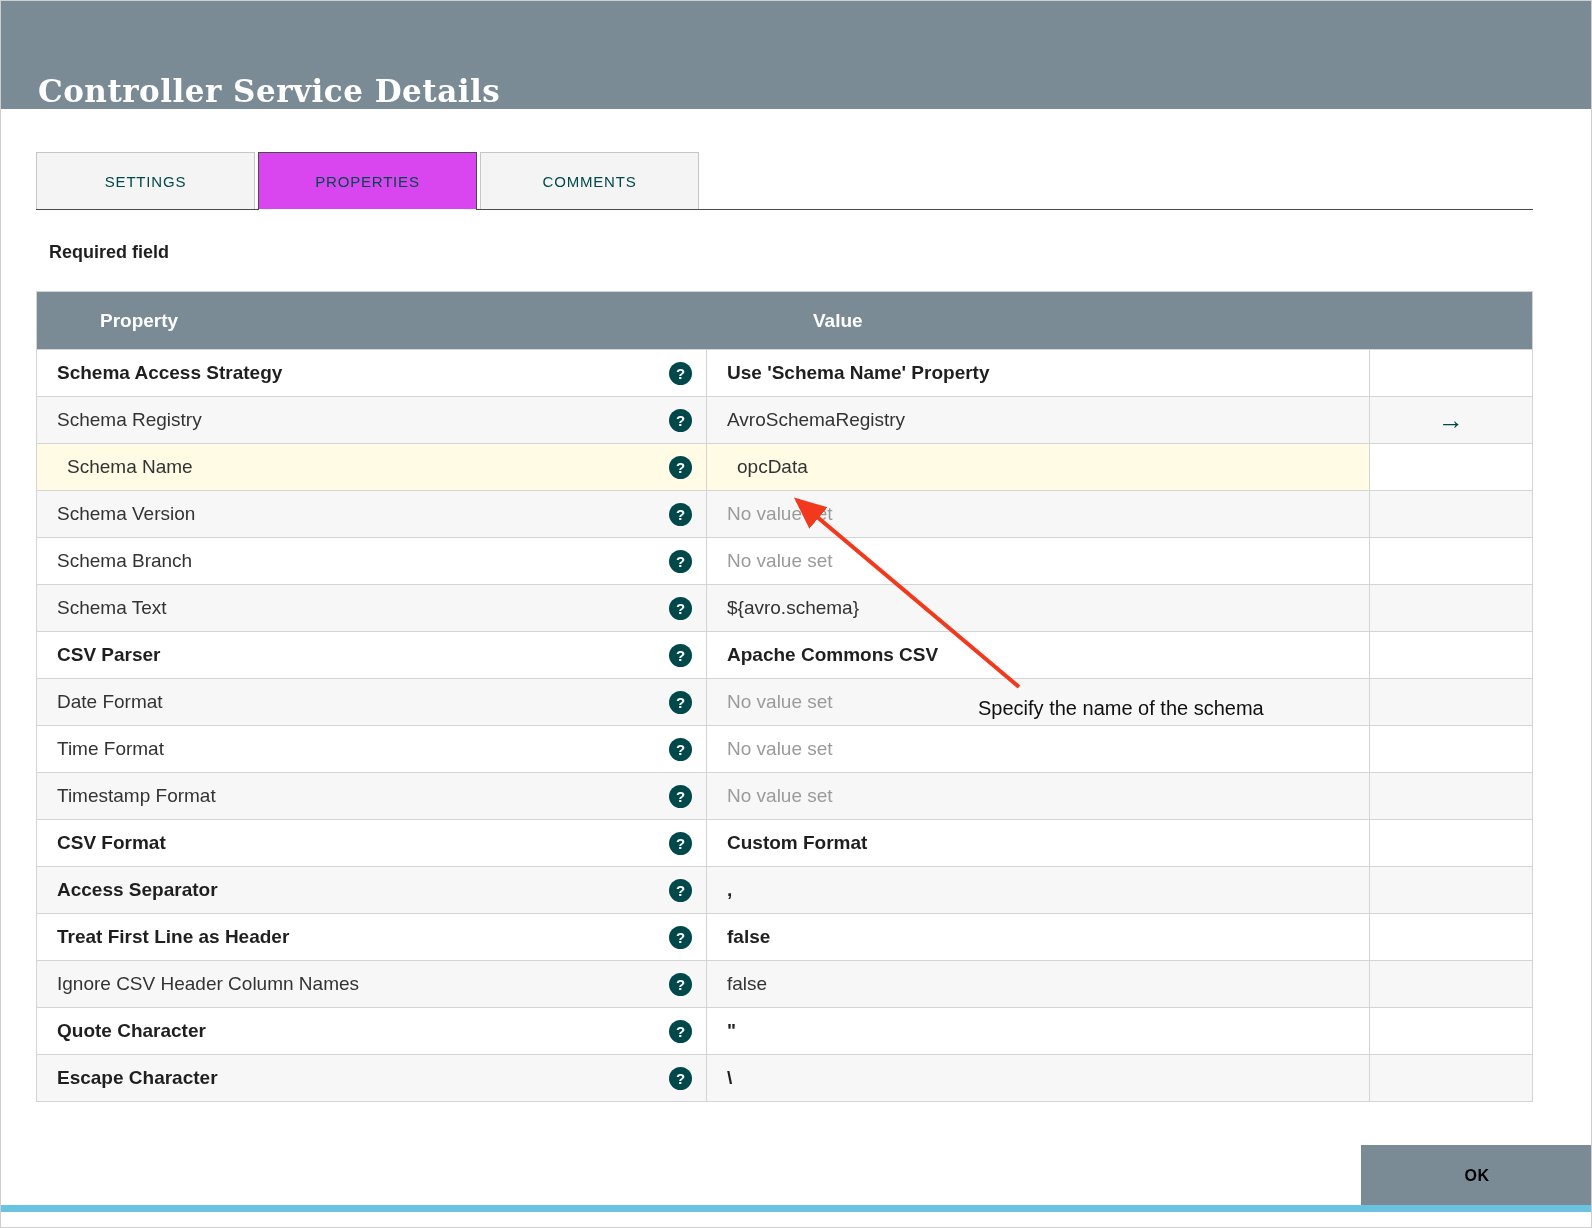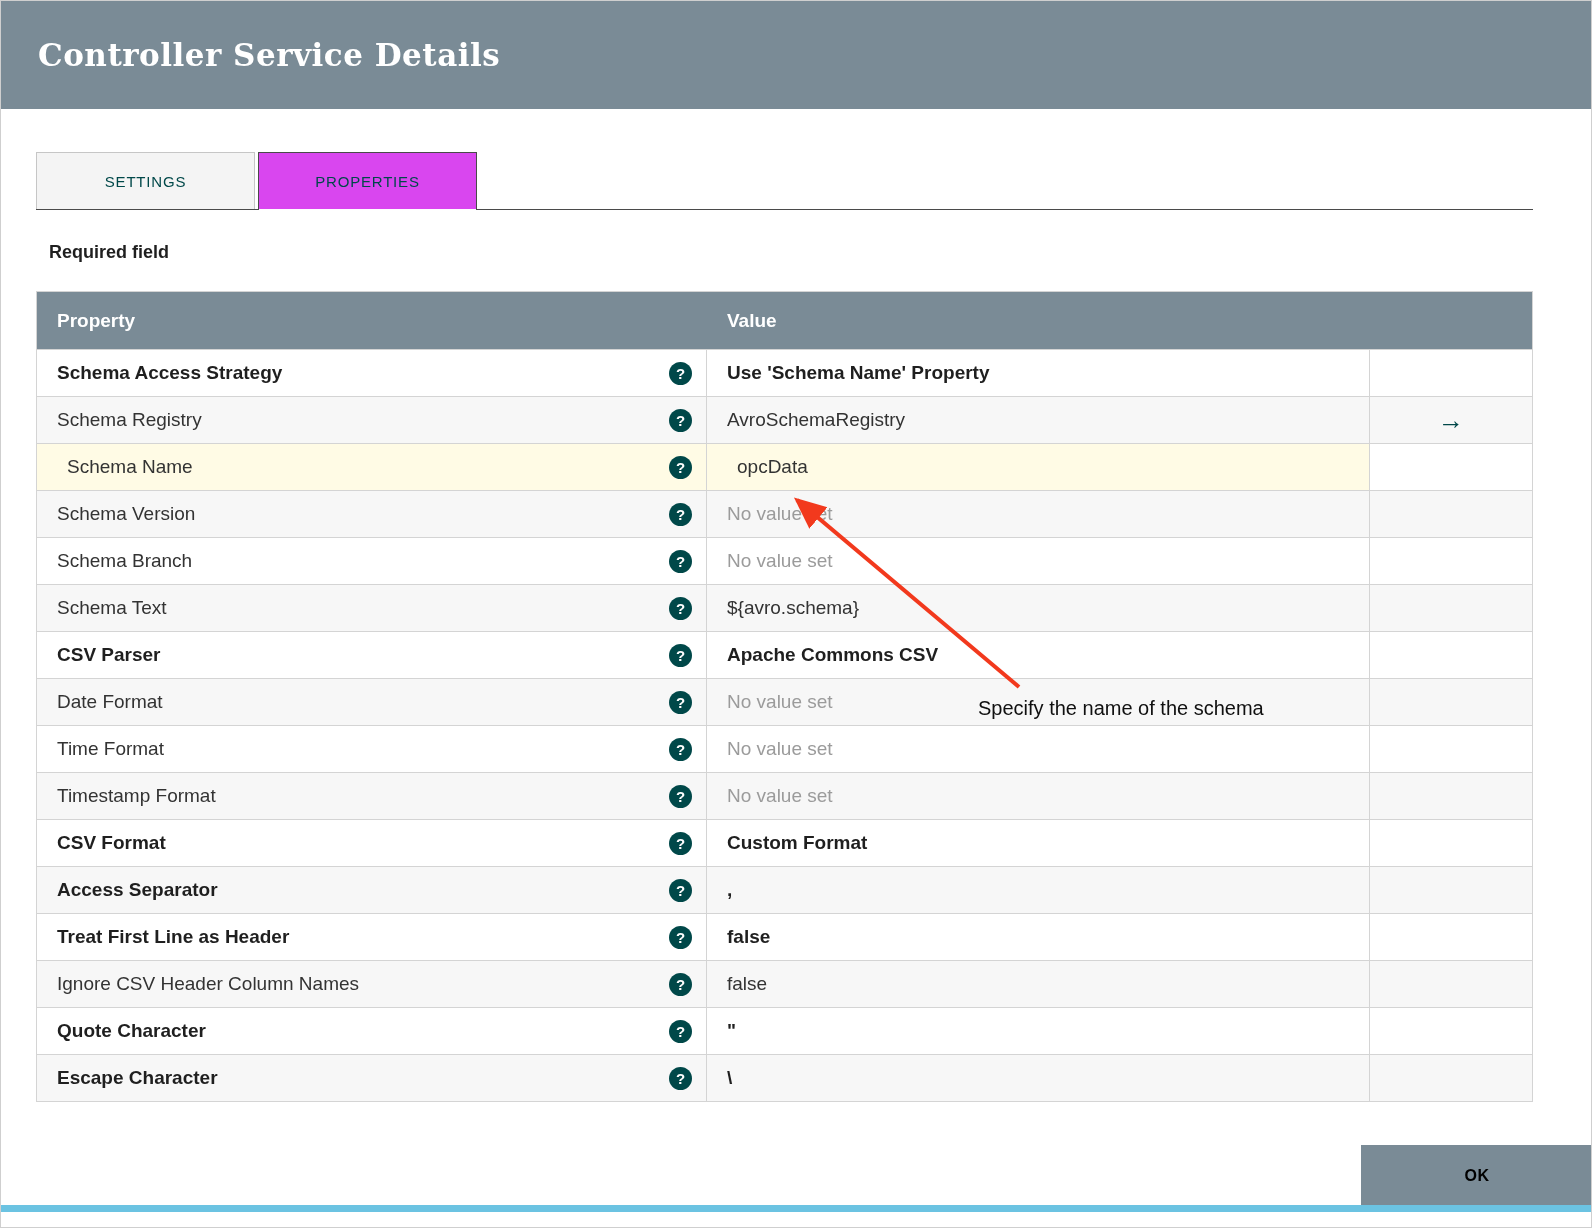--- a/index.html
+++ b/index.html
@@ -2,42 +2,42 @@
 <html style="--header-bg: #7a8b96; --table-header-bg: #7a8b96; --accent: #004849; --highlight-row: #fffbe5; --ok-button-bg: #7a8b96; --bottom-bar: #6bc3e2;"><head>
 <meta charset="utf-8">
 <style>
   * { margin:0; padding:0; box-sizing:border-box; }
   html,body { background:#ffffff; }
   body { font-family:"Liberation Sans", sans-serif; color:#262626; }
 
   .page { position:relative; width:1592px; height:1228px; background:#fff; overflow:hidden; border:1px solid #cfcfcf; }
 
   
-  .dialog-header { height:108px; background:var(--header-bg,#7a8b96); display:flex; align-items:center; padding-left:37px; }
+  .dialog-header { height:108px; background:var(--header-bg,#7a8b96); display:flex; align-items:flex-end; padding-left:37px; }
   .dialog-title { font-family:"DejaVu Serif", serif; font-weight:700; font-size:31px; color:#ffffff; letter-spacing:0.5px; }
 
   
   .tabs { display:flex; margin:43px 0 0 35px; width:1497px; border-bottom:1px solid #4a4a4a; }
   .tab { width:219px; height:57px; display:flex; align-items:center; justify-content:center;
          font-size:15px; font-weight:400; letter-spacing:0.8px; color:var(--accent,#004849);
          background:#f4f4f4; border:1px solid #c6c6c6; border-bottom:none; cursor:pointer; }
   .tab + .tab { margin-left:3px; }
   .tab.active { background:#d946ef; border:1px solid #4a4a4a; border-bottom:none; position:relative; }
   .tab.active::after { content:""; position:absolute; left:0; right:0; bottom:-1px; height:1px; background:#ffffff; }
 
   .required-label { margin:32px 0 0 48px; font-size:18px; font-weight:700; color:#1f1f1f; }
 
   
   .ptable { margin:28px 0 0 35px; width:1497px; border:1px solid #d4d4d4; }
   .thead { display:flex; height:57px; background:var(--table-header-bg,#7a8b96); color:#ffffff; font-weight:700; font-size:19px; }
   .cell { display:flex; align-items:center; }
   .prop-cell { width:670px; padding:0 14px 0 20px; border-right:1px solid #d4d4d4; justify-content:space-between; }
   .val-cell  { width:663px; padding:0 14px 0 20px; border-right:1px solid #d4d4d4; }
   .goto-cell { flex:1; justify-content:center; }
-  .thead .prop-cell, .thead .val-cell { border-right:none; }
+  .thead .prop-cell, .thead .val-cell { border-right:none;margin-left:43px; }
 
   .trow { display:flex; height:47px; border-top:1px solid #d4d4d4; background:#ffffff; font-size:19px; color:#333333; }
   .trow:nth-child(even) { background:#f7f7f7; }
   .trow.required .prop-label, .trow.required .val-text { font-weight:700; color:#1f1f1f; }
   .trow.highlight .prop-cell, .trow.highlight .val-cell { background:var(--highlight-row,#fffbe5);padding-left:30px; }
   .val-cell.placeholder .val-text { color:#9b9b9b; }
 
   .help-icon { width:23px; height:23px; min-width:23px; border-radius:50%; background:var(--accent,#004849);
                color:#fff; font-size:15px; font-weight:700; display:flex; align-items:center; justify-content:center; cursor:pointer; }
   .goto-arrow { color:var(--accent,#004849); font-size:26px; font-weight:700; line-height:1; cursor:pointer; }
@@ -57,20 +57,21 @@
 
 <div class="page">
 
   <div class="dialog-header">
     <div class="dialog-title">Controller Service Details</div>
   </div>
 
   <div class="tabs">
     <div class="tab">SETTINGS</div>
     <div class="tab active">PROPERTIES</div>
+    <div class="tab">COMMENTS</div>
   </div>
 
   <div class="required-label">Required field</div>
 
   <div class="ptable">
     <div class="thead">
       <div class="cell prop-cell">Property</div>
       <div class="cell val-cell">Value</div>
       <div class="cell goto-cell"></div>
     </div>

